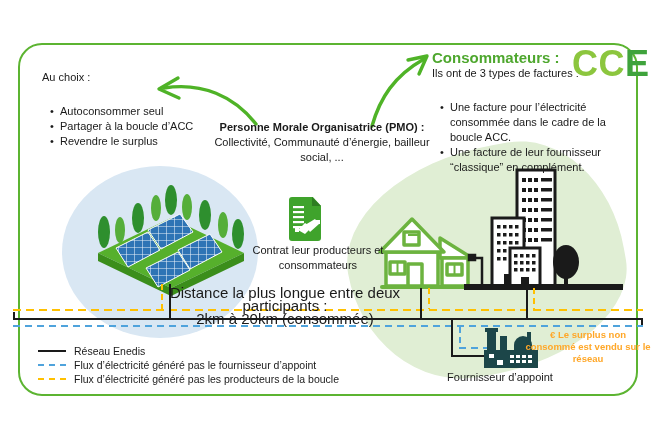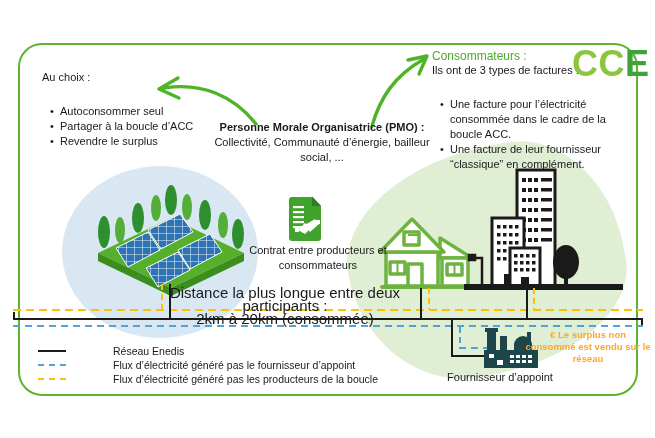--- a/index.html
+++ b/index.html
@@ -6,21 +6,21 @@
   #stage{position:relative;width:655px;height:438px;background:#fff;overflow:hidden;
          font-family:"Liberation Sans",sans-serif;color:#1a1a1a;}
   .abs{position:absolute;}
   
   #frame{left:18px;top:43px;width:616px;height:349px;border:2.5px solid #5CB431;border-radius:24px;z-index:1;}
   
   #blue-circle{left:62px;top:166px;width:196px;height:172px;border-radius:50%;background:#D9E7F3;z-index:0;}
   #green-blob{left:348px;top:148px;width:276px;height:226px;background:#E0EED4;z-index:0;
               border-radius:60% 35% 55% 40% / 45% 55% 40% 55%;transform:rotate(-10deg);}
   
-  .h-green{color:#4EA72E;font-weight:normal;font-size:12px;}
+  .h-green{color:#4EA72E;font-weight:bold;font-size:15px;}
   .txt{font-size:11px;line-height:15px;}
   ul.blist{margin:19px 0 0 0;padding:0 0 0 18px;list-style:none;}
   ul.blist li{font-size:11px;line-height:15px;position:relative;}
   ul.blist li::before{content:"•";position:absolute;left:-10px;}
   #producers{left:42px;top:70px;width:205px;z-index:3;}
   #pmo{left:210px;top:120px;width:224px;text-align:center;z-index:3;}
   #pmo .t{font-weight:bold;font-size:11px;line-height:15px;}
   #pmo .d{font-size:11px;line-height:15px;}
   #consumers{left:432px;top:49px;width:202px;z-index:3;}
   #logo{left:572px;top:50px;z-index:4;font-size:36px;font-weight:bold;letter-spacing:.5px;line-height:27px;}
@@ -38,21 +38,21 @@
   .vline{width:2px;z-index:2;}
   .yellow-dash-v{background:repeating-linear-gradient(180deg,#FFC000 0 6px,transparent 6px 10px);}
   .blue-dash-v{background:repeating-linear-gradient(180deg,#4FA3DC 0 6px,transparent 6px 10px);}
   
   #legend{left:38px;top:344px;z-index:3;}
   .leg-row{display:flex;align-items:center;height:14px;}
   .leg-swatch{width:28px;margin-right:8px;border-top-width:2px;}
   .sw-solid{border-top-style:solid;border-top-color:#1a1a1a;}
   .sw-blue{border-top-style:dashed;border-top-color:#4FA3DC;}
   .sw-yellow{border-top-style:dashed;border-top-color:#FFC000;}
-  .leg-label{font-size:10.5px;margin-left:39px;}
+  .leg-label{font-size:10.5px;}
   svg{display:block;}
   .z2{z-index:2;}
 </style>
 </head>
 <body>
 
 <div id="stage">
 
   <div id="frame" class="abs"></div>
   <div id="blue-circle" class="abs"></div>
@@ -243,21 +243,21 @@
       <rect x="5" y="15" width="11" height="2.2"></rect>
       <rect x="5" y="20" width="11" height="2.2"></rect>
       <rect x="5" y="25" width="11" height="2.2"></rect>
       <rect x="5" y="30" width="11" height="2.2"></rect>
       <polygon points="10,34 17,27 24,31 17,38"></polygon>
       <polygon points="17,29 27,23 31,28 22,36"></polygon>
       <rect x="7" y="32" width="4" height="4"></rect>
       <rect x="28" y="24" width="4" height="4"></rect>
     </g>
   </svg>
-  <div id="contract-label" class="abs">Contrat entre producteurs et consommateurs</div>
+  <div id="contract-label" class="abs">Contrat leur producteurs et consommateurs</div>
 
   <div id="distance" class="abs">
     <div>Distance la plus longue entre deux participants :</div>
     <div>2km à 20km (consommée)</div>
   </div>
 
   <div class="abs hline yellow-dash-h" style="left:13px;top:309px;width:630px;"></div>
   <div class="abs hline black-solid" style="left:13px;top:318px;width:630px;"></div>
   <div class="abs" style="left:13px;top:312px;width:2px;height:8px;background:#1a1a1a;z-index:2;"></div>
   <div class="abs" style="left:641px;top:318px;width:2px;height:8px;background:#1a1a1a;z-index:2;"></div>

